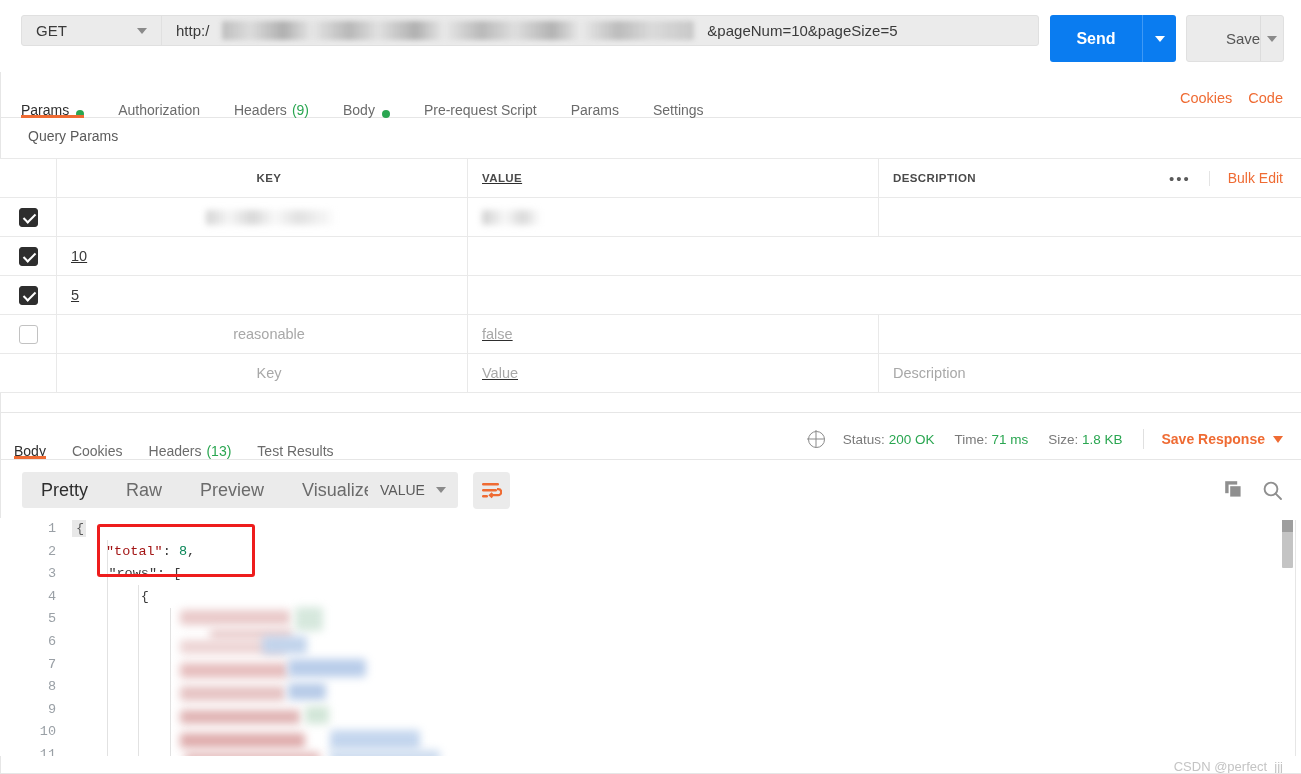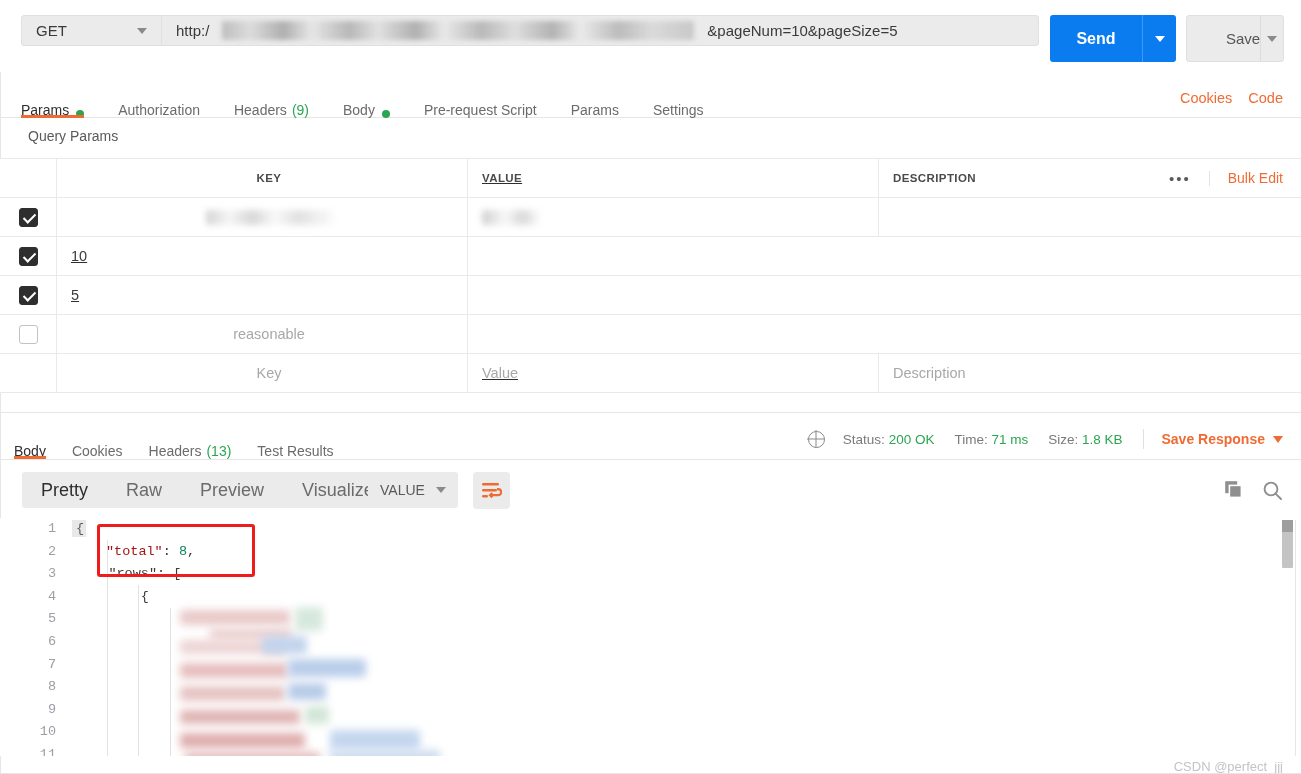--- a/index.html
+++ b/index.html
@@ -331,20 +331,23 @@
       </div>
       <div class="cdesc"></div>
     </div>
 
     <div class="trow body-row">
       <div class="cellck">
         <span class="ck"></span>
       </div>
       <div class="ckey">
         <span class="cell-txt ph">reasonable</span>
+      </div>
+      <div class="cval">
+        <span class="cell-txt ph">false</span>
       </div>
       <div class="cdesc"></div>
     </div>
 
     <div class="trow body-row">
       <div class="cellck"></div>
       <div class="ckey">
         <span class="cell-txt ph">Key</span>
       </div>
       <div class="cval">

